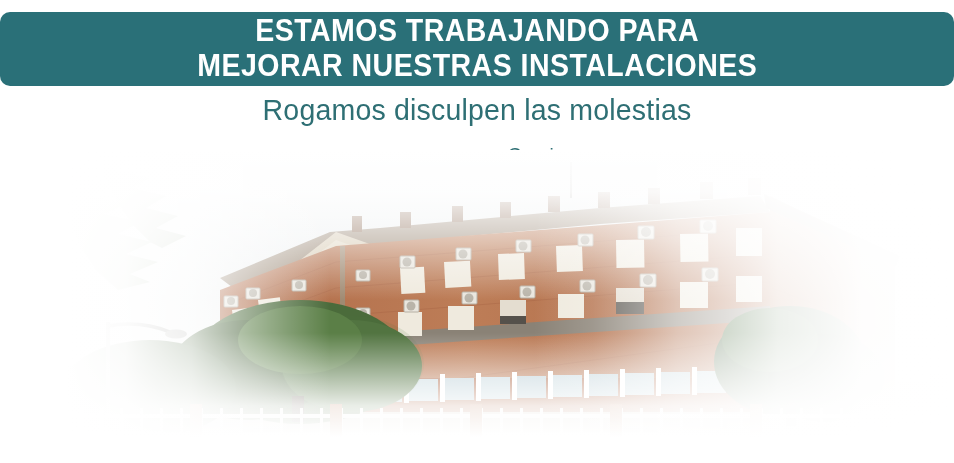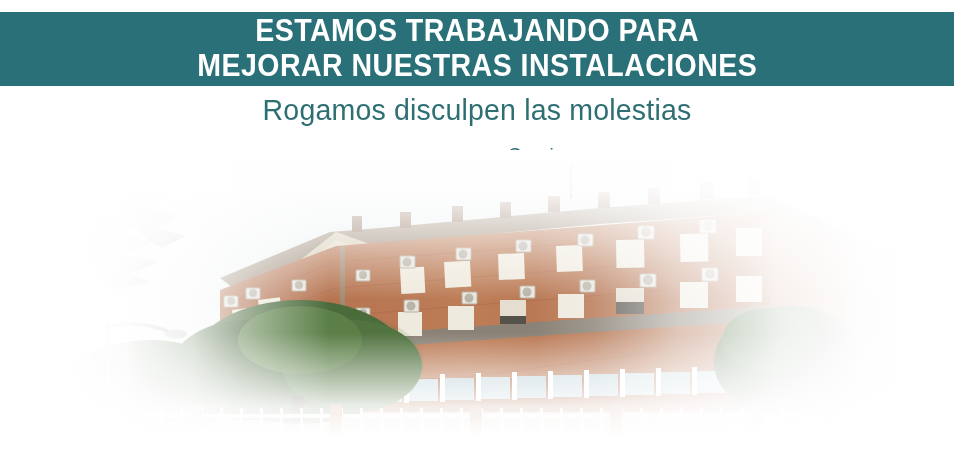--- a/index.html
+++ b/index.html
@@ -24,20 +24,21 @@
     position: absolute;
     left: 0;
     top: 12px;
     width: 954px;
     height: 74px;
     background: #2a7078;
     display: flex;
     flex-direction: column;
     align-items: center;
     justify-content: center;
+    border-radius: 10px;
   }
   .banner-line {
     color: #ffffff;
     font-family: "Liberation Sans", sans-serif;
     font-size: 31px;
     font-weight: 700;
     letter-spacing: 0.5px;
     line-height: 1.12;
     text-align: center;
     transform: scaleX(0.92);

